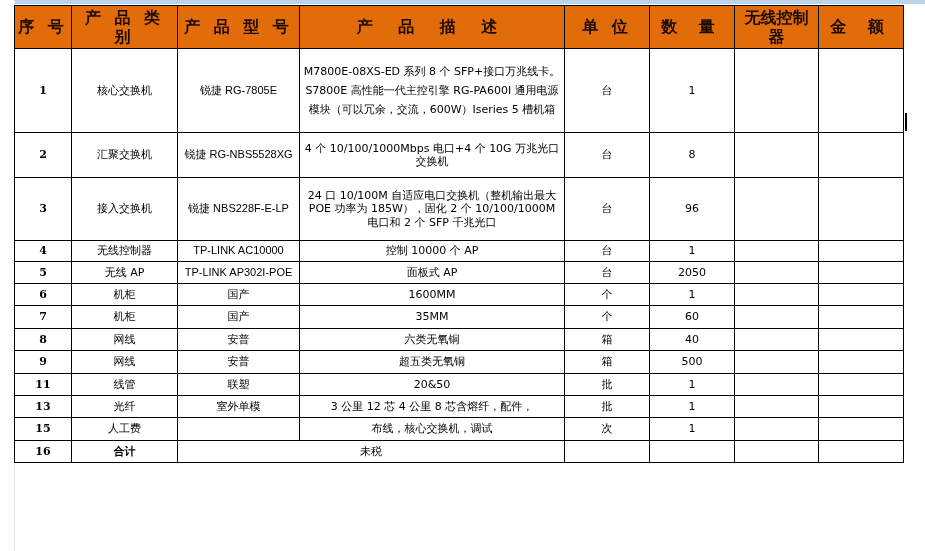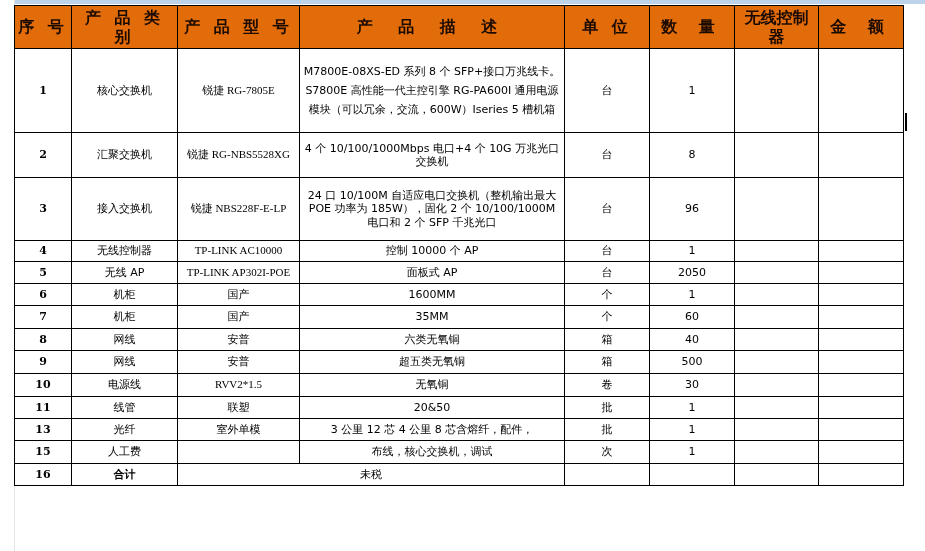--- a/index.html
+++ b/index.html
@@ -19,21 +19,21 @@
   }
   table.sheet th {
     background:#e36c0a; font-size:16px; font-weight:bold; color:#1a0a00;
     letter-spacing:4px; height:42px;
     font-family: "DejaVu Serif", "Liberation Serif", serif;
   }
   td.seq { font-family:"DejaVu Serif","Liberation Serif",serif; font-weight:bold; font-size:15px; }
   td.desc { font-size:10.5px; line-height:1.9; text-align:left; padding:0 4px; }
   td.desc.center { text-align:center; }
   td.bold { font-weight:bold; font-size:12px; }
-  td.mono { font-family:Liberation Serif, serif; font-size:10px; }
+  td.mono { font-family:Liberation Sans, sans-serif; font-size:10px; }
   .cursor { position:absolute; left:905px; top:113px; width:2px; height:18px; background:#000; }
 </style>
 </head>
 <body>
 
 <div class="topbar"></div>
 <div class="leftbar"></div>
 
 <table class="sheet">
   <colgroup>
@@ -142,30 +142,20 @@
     <tr style="height:23px">
       <td class="seq">9</td>
       <td>网线</td>
       <td>安普</td>
       <td class="desc center" style="line-height:1.2">超五类无氧铜</td>
       <td>箱</td>
       <td>500</td>
       <td></td>
       <td></td>
     </tr>
-    <tr style="height:23px">
-      <td class="seq">10</td>
-      <td>电源线</td>
-      <td class="mono">RVV2*1.5</td>
-      <td class="desc center" style="line-height:1.2">无氧铜</td>
-      <td>卷</td>
-      <td>30</td>
-      <td></td>
-      <td></td>
-    </tr>
     <tr style="height:22px">
       <td class="seq">11</td>
       <td>线管</td>
       <td>联塑</td>
       <td class="desc center" style="line-height:1.2">20&amp;50</td>
       <td>批</td>
       <td>1</td>
       <td></td>
       <td></td>
     </tr>

